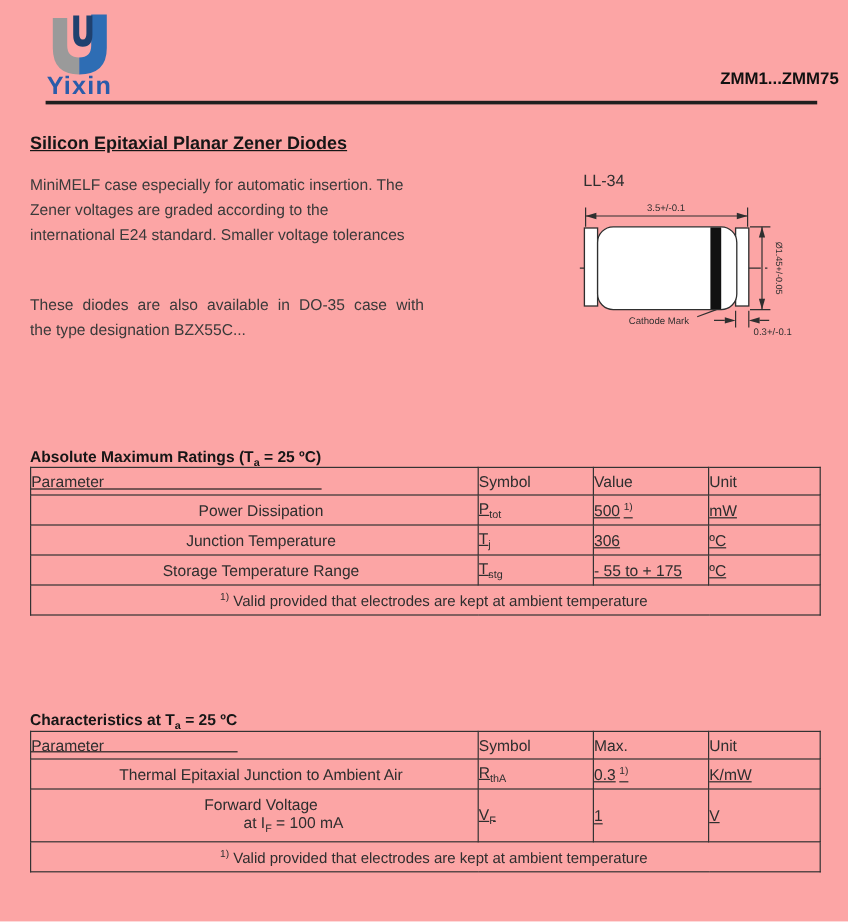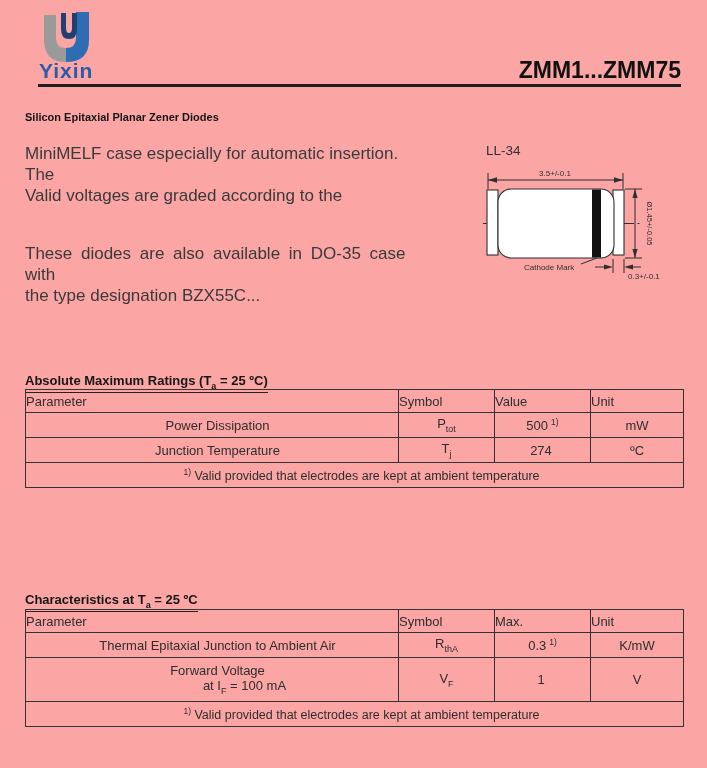--- a/index.html
+++ b/index.html
@@ -10,51 +10,51 @@
   html,body{background:#fff;}
   body{font-family:"Liberation Sans","DejaVu Sans",sans-serif;color:var(--text);}
   .page{position:relative;width:707px;height:768px;background:#fca5a5;overflow:hidden;}
 
   .logo-svg{position:absolute;left:36px;top:6px;}
   .logo-gray{fill:var(--logo_gray);}
   .logo-blue{fill:var(--logo_blue);}
   .logo-navy{fill:var(--logo_navy);}
   .logo-text{fill:var(--brand_blue);font-weight:bold;font-size:21px;letter-spacing:1px;}
 
-  .doc-title{position:absolute;top:57px;right:26px;font-size:23px;font-weight:bold;color:#111;}
+  .doc-title{position:absolute;top:57px;right:8px;font-size:14px;font-weight:bold;color:#111;}
   .rule{position:absolute;left:38px;top:84px;width:643px;height:3px;background:var(--line);}
 
-  .intro-heading{position:absolute;left:25px;top:111px;font-size:11px;font-weight:bold;color:#161616;}
-  .para{position:absolute;left:25px;width:402px;font-size:17px;line-height:21px;color:var(--text);}
+  .intro-heading{position:absolute;left:25px;top:111px;font-size:15px;font-weight:bold;color:#161616;text-decoration:underline;}
+  .para{position:absolute;left:25px;width:402px;font-size:13px;line-height:21px;color:var(--text);}
   .para1{top:143px;}
   .para2{top:243px;}
   .para2 .jline{word-spacing:4px;}
 
   .diagram-svg{position:absolute;left:483px;top:140px;}
   .diag-stroke{stroke:#2f2f2f;fill:none;stroke-width:1;}
   .diag-fillw{fill:#fff;stroke:#2f2f2f;stroke-width:1.1;}
   .diag-arrow{fill:#2f2f2f;stroke:none;}
   .diag-text{fill:#2f2f2f;}
   .pkg-caption{position:absolute;left:478px;top:287px;width:180px;text-align:center;
     font-size:12px;font-weight:bold;line-height:17px;color:#222;}
 
   .tbl-title{position:absolute;left:25px;font-size:13px;font-weight:bold;color:#161616;}
-  .tbl-title .u{border-bottom:1.5px solid #222;padding-bottom:1px;display:inline-block;}
+  .tbl-title .u{border-bottom:1.5px solid #222;padding-bottom:16px;display:inline-block;}
   .title-abs{top:373px;}
   .title-char{top:592px;}
 
   table.spec{position:absolute;left:25px;width:658px;border-collapse:collapse;table-layout:fixed;
     font-size:13px;color:#2e2e2e;}
   .tbl-abs{top:389px;}
   .tbl-char{top:609px;}
   table.spec th,table.spec td{border:1.4px solid #333;font-weight:normal;}
   table.spec th{height:23px;text-align:left;}
   table.spec td{height:25px;}
   td.param{text-align:center;padding-left:11px;}
-  td.c{text-align:center;}
+  td.c{text-decoration:underline;}
   tr.two-line td{height:44px;}
   .pline2{padding-left:6px;margin-left:48px;}
   td.footnote-cell{padding-left:14px;font-size:12.5px;height:24px;text-align:center;}
   sub{font-size:9px;}
   sup{font-size:8.5px;}
   sup.fn{margin-left:3px;}
 </style>
 </head>
 <body>
 
@@ -67,21 +67,22 @@
     <text class="logo-text" x="3" y="72">Yixin</text>
   </svg>
 
   <div class="doc-title">ZMM1...ZMM75</div>
   <div class="rule"></div>
 
   <div class="intro-heading">Silicon Epitaxial Planar Zener Diodes</div>
 
   <div class="para para1">
     <div>MiniMELF case especially for automatic insertion. The</div>
-    <div>Valid voltages are graded according to the</div>
+    <div>Zener voltages are graded according to the</div>
+    <div>international E24 standard. Smaller voltage tolerances</div>
   </div>
 
   <div class="para para2">
     <div class="jline">These diodes are also available in DO-35 case with</div>
     <div>the type designation BZX55C...</div>
   </div>
 
   <svg class="diagram-svg" width="200" height="150" viewBox="0 0 200 150">
     <text class="diag-text" x="3" y="15" font-size="13.5">LL-34</text>
 
@@ -140,21 +141,27 @@
     <tbody>
       <tr>
         <td class="param">Power Dissipation</td>
         <td class="c"><span>P</span><sub>tot</sub></td>
         <td class="c"><span>500</span><sup class="fn">1)</sup></td>
         <td class="c">mW</td>
       </tr>
       <tr>
         <td class="param">Junction Temperature</td>
         <td class="c"><span>T</span><sub>j</sub></td>
-        <td class="c"><span>274</span><sup class="fn"></sup></td>
+        <td class="c"><span>306</span><sup class="fn"></sup></td>
+        <td class="c">ºC</td>
+      </tr>
+      <tr>
+        <td class="param">Storage Temperature Range</td>
+        <td class="c"><span>T</span><sub>stg</sub></td>
+        <td class="c"><span>- 55 to + 175</span><sup class="fn"></sup></td>
         <td class="c">ºC</td>
       </tr>
       <tr>
         <td class="footnote-cell" colspan="4"><sup>1)</sup><span> Valid provided that electrodes are kept at ambient temperature</span></td>
       </tr>
     </tbody>
   </table>
 
   <div class="tbl-title title-char">
     <span class="u"><span>Characteristics at T</span><sub>a</sub><span> = 25 ºC</span></span>

